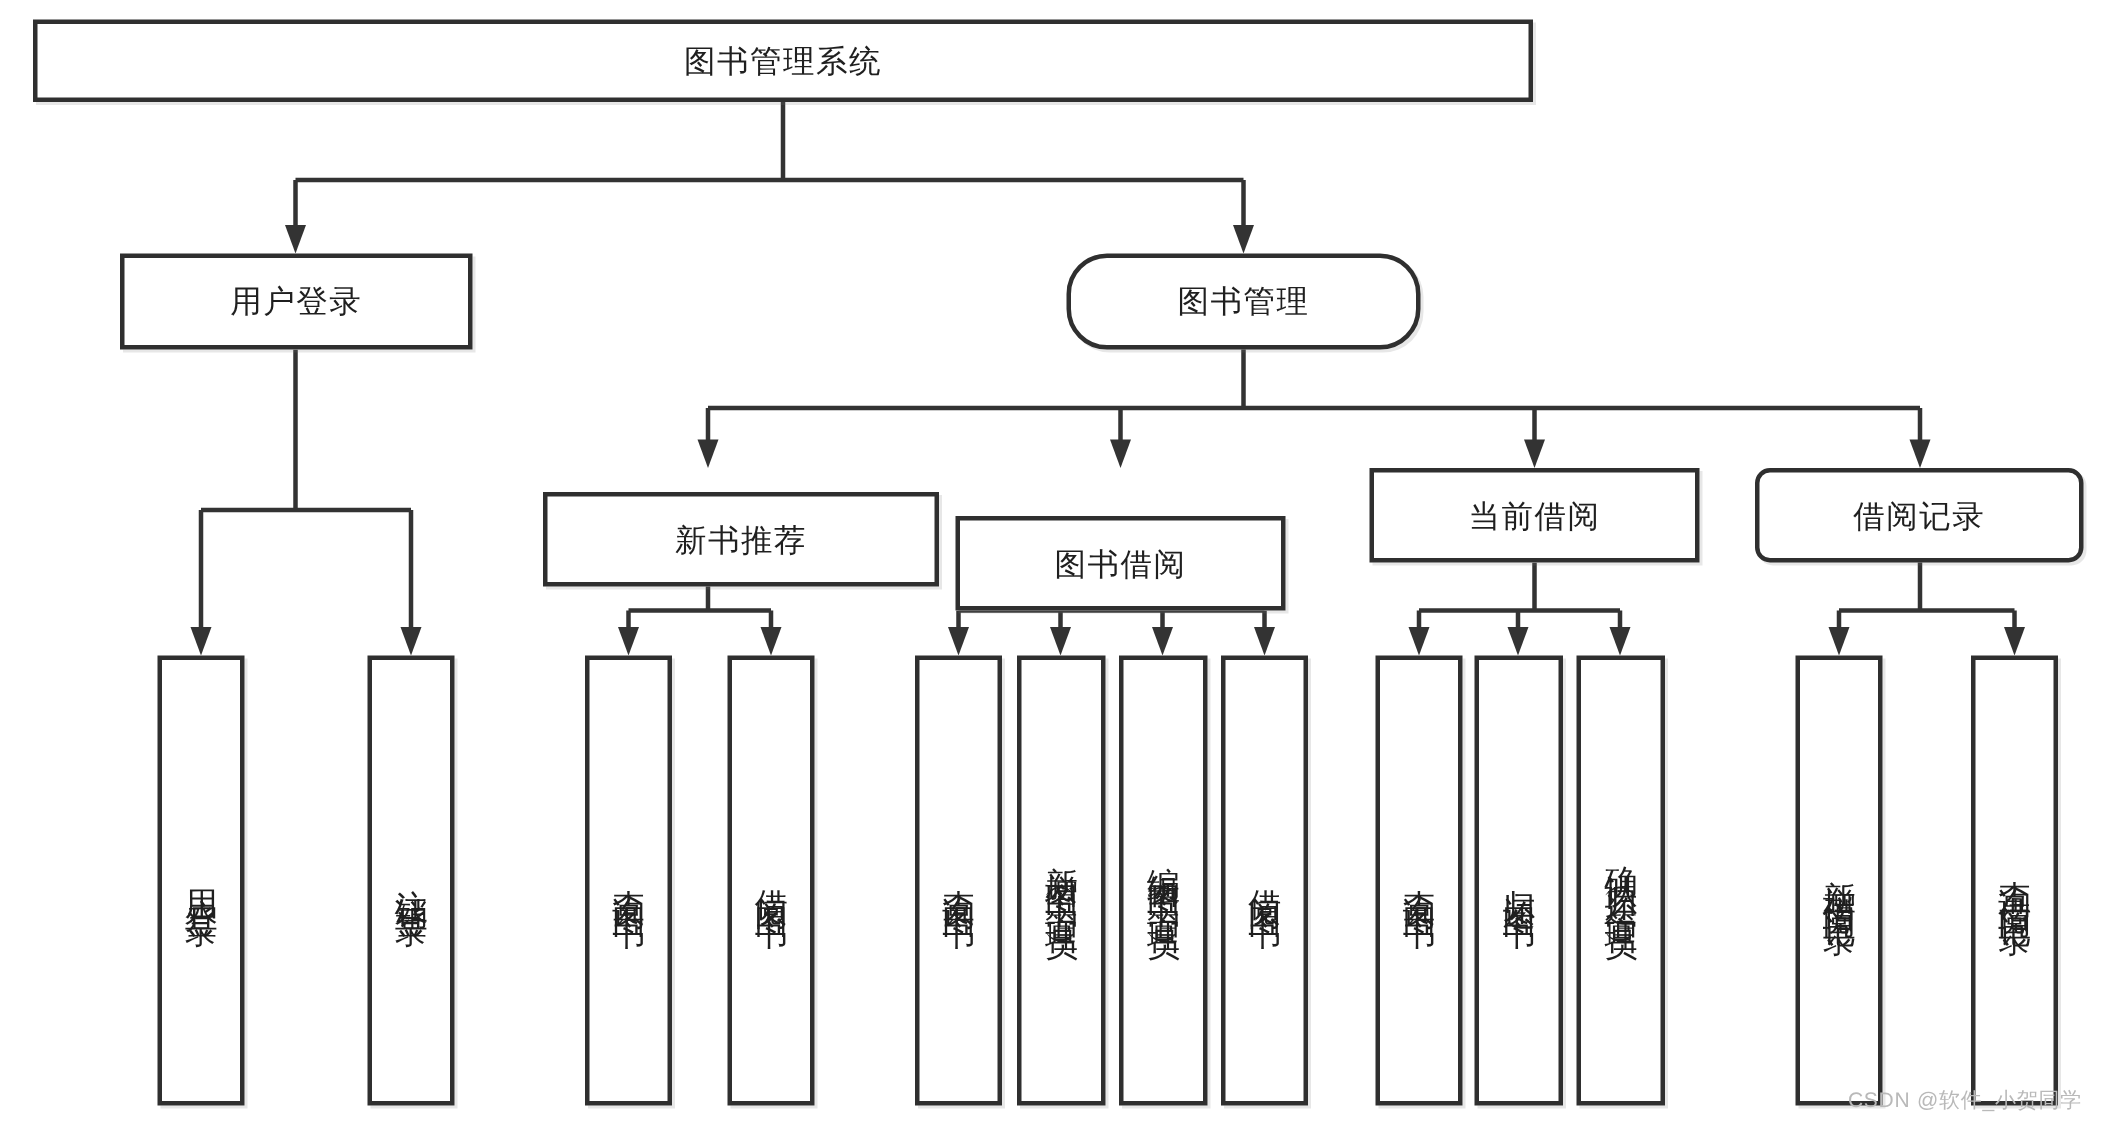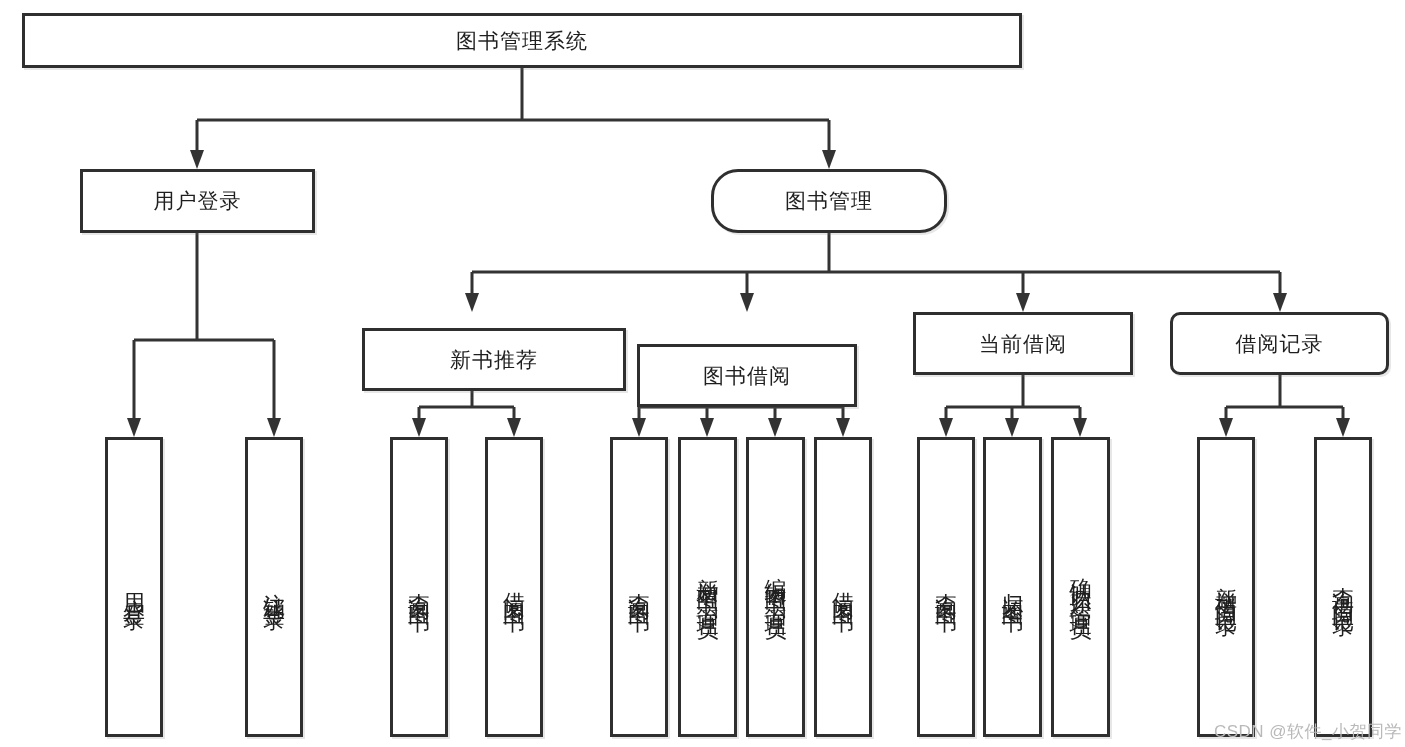--- a/index.html
+++ b/index.html
@@ -55,23 +55,23 @@
   .vtext {
     writing-mode: vertical-rl;
     text-orientation: mixed;
     font-size: 22px;
     letter-spacing: 6px;
     line-height: 1.1;
     white-space: nowrap;
   }
   .watermark {
     position: absolute;
-    right: 3px;
+    right: 17px;
     bottom: 4px;
-    font-size: 17px;
+    font-size: 14px;
     color: var(--watermark);
     z-index: 5;
     letter-spacing: 0.5px;
   }
 </style>
 </head>
 <body>
 
 <div class="stage">
 

